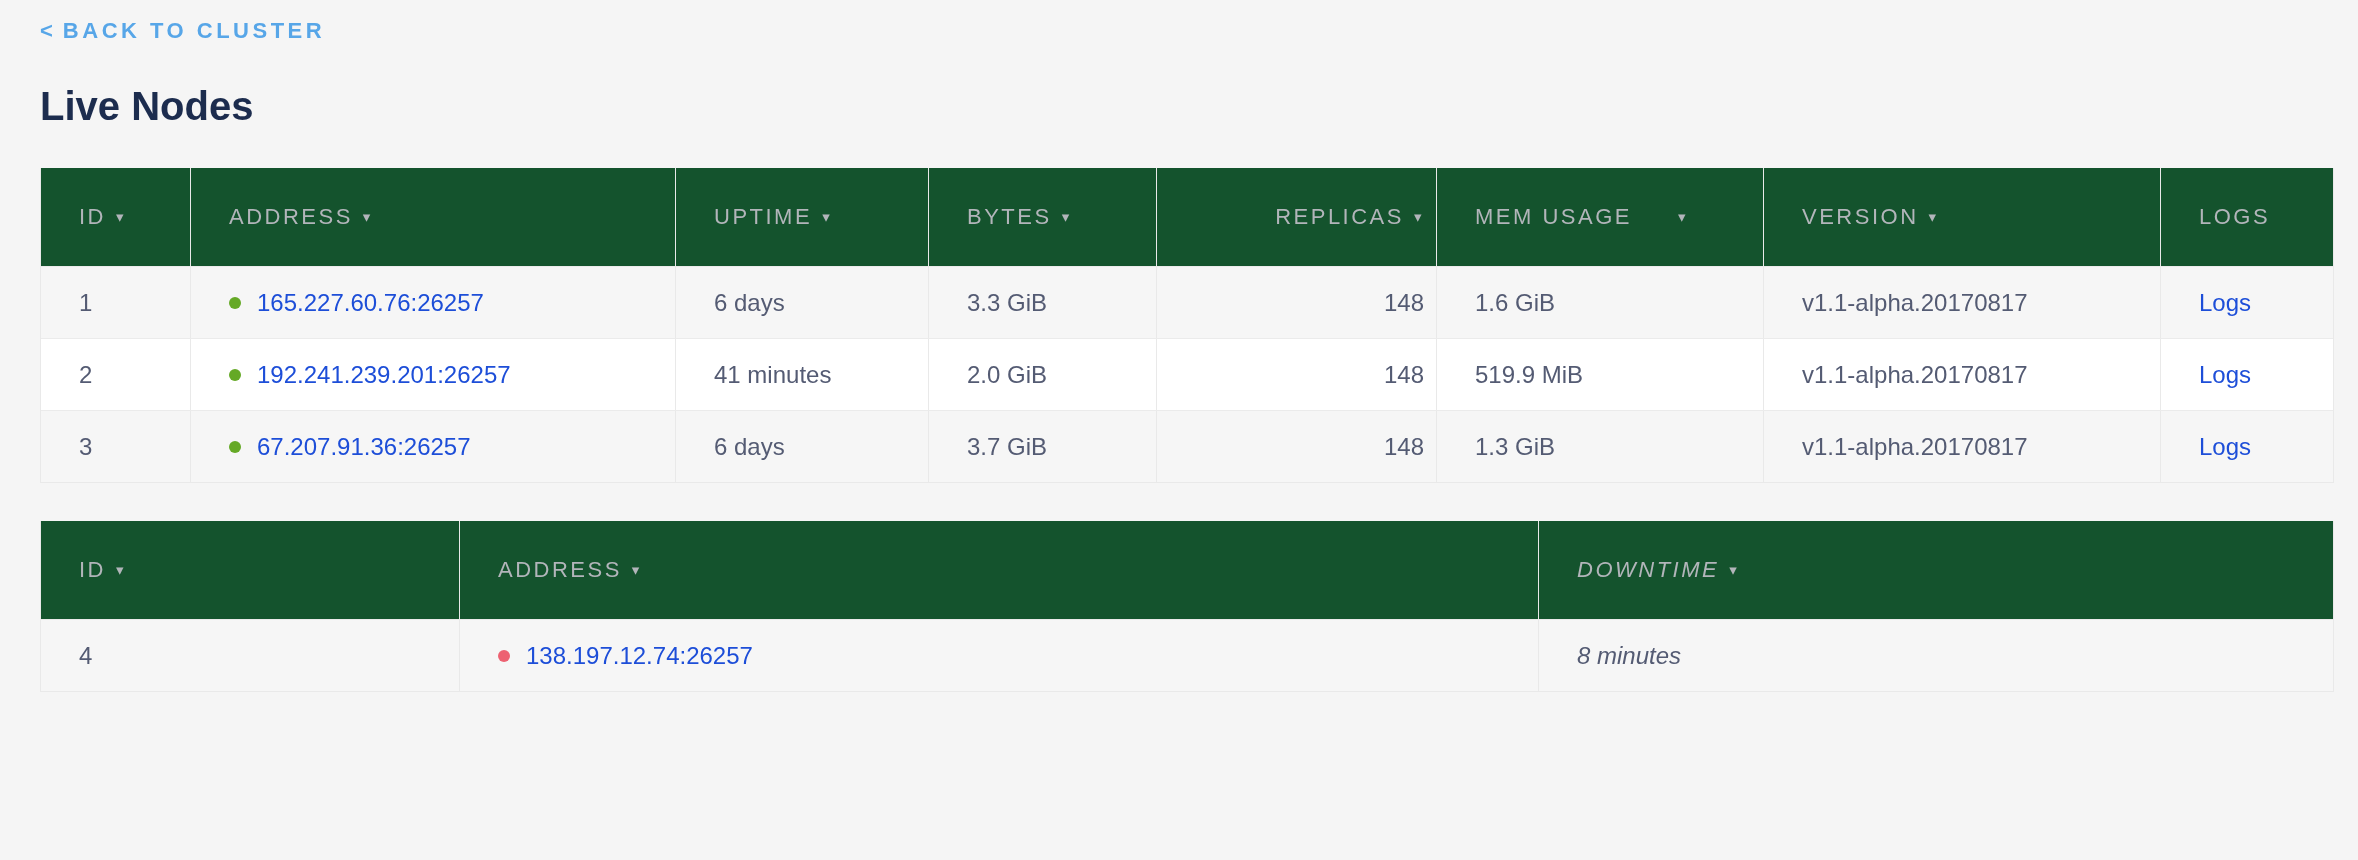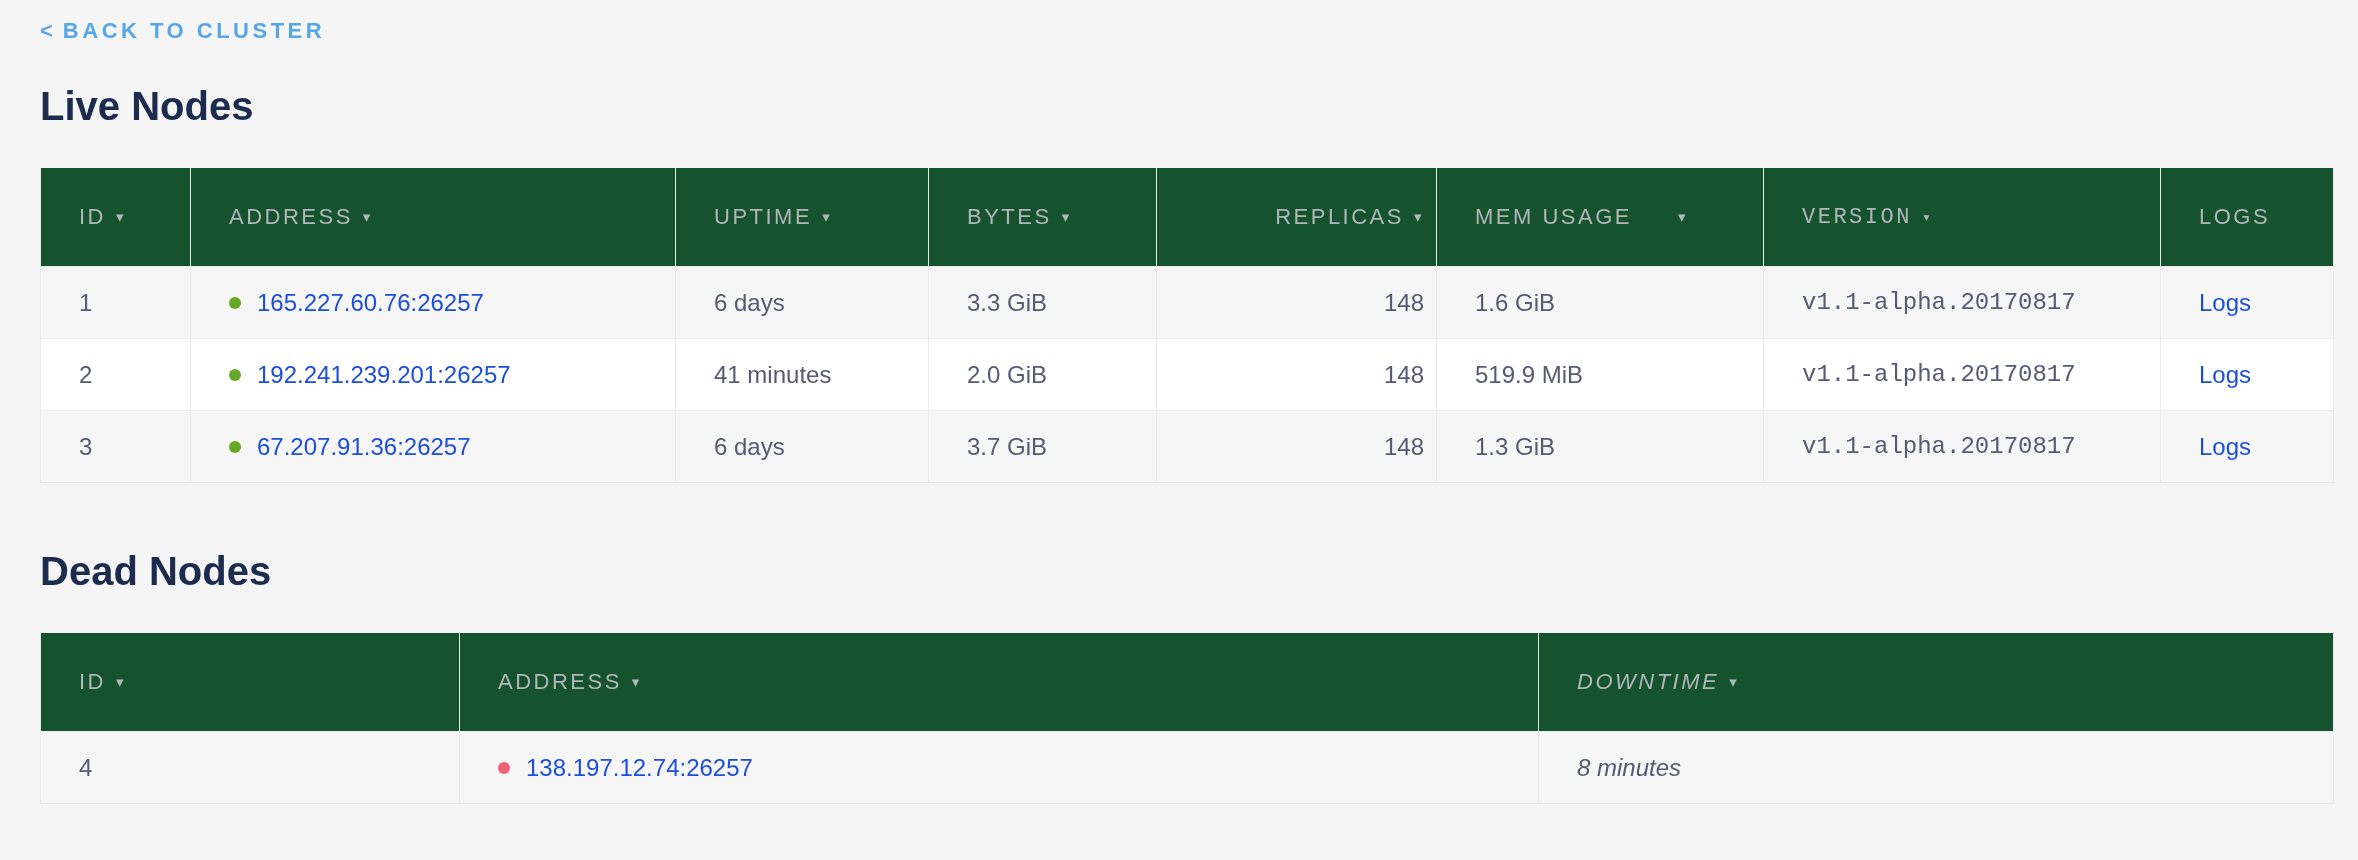--- a/index.html
+++ b/index.html
@@ -53,21 +53,21 @@
   .th .sort-icon { font-size:15px; margin-left:10px; color:#b2b5ba; cursor:pointer; }
   .th-label { cursor:pointer; }
 
   
   .col-id       { width:150px; }
   .col-address  { width:485px; }
   .col-uptime   { width:253px;text-align:center; }
   .col-bytes    { width:228px; }
   .col-replicas { width:280px;justify-content:flex-end; }
   .col-mem      { width:327px;gap:36px; }
-  .col-version  { width:397px;font-family:Liberation Mono, monospace; }
+  .col-version  { width:397px; }
   .col-logs     { flex:1;text-align:center; }
 
   
   .dcol-id       { width:419px; }
   .dcol-address  { width:1079px; }
   .dcol-downtime { flex:1;font-style:italic; }
 
   .dot {
     width:12px; height:12px; border-radius:50%;
     margin-right:16px; flex:0 0 auto;
@@ -201,21 +201,20 @@
         </div>
       <div class="cell col-version">
           <span>v1.1-alpha.20170817</span>
         </div>
       <div class="cell col-logs">
           <a class="logs-link">Logs</a>
         </div>
     </div>
   </div>
 
-  <h1 class="section-title second">Dead Nodes</h1>
 
   <div class="table dead-table">
     <div class="t-head">
       <div class="cell th dcol-id">
         <span class="th-label">ID</span>
         <span class="sort-icon">▾</span>
       </div>
       <div class="cell th dcol-address">
         <span class="th-label">ADDRESS</span>
         <span class="sort-icon">▾</span>

